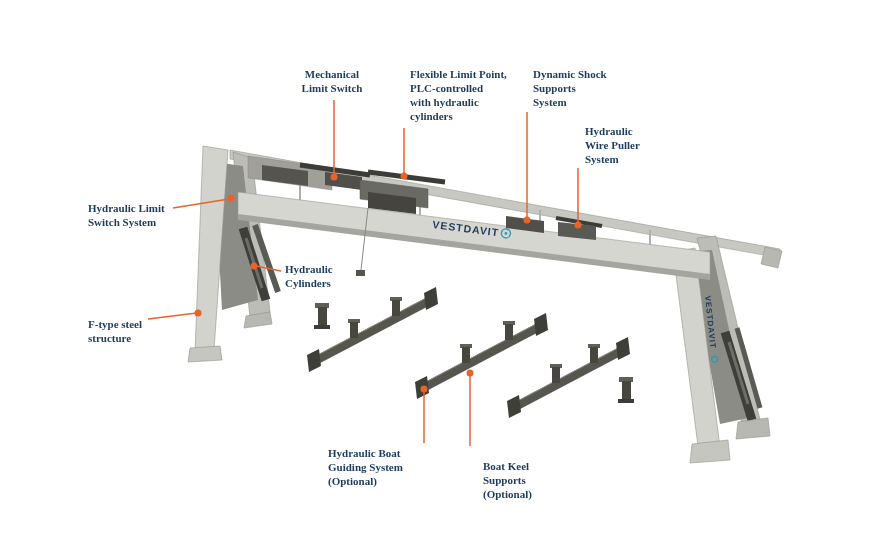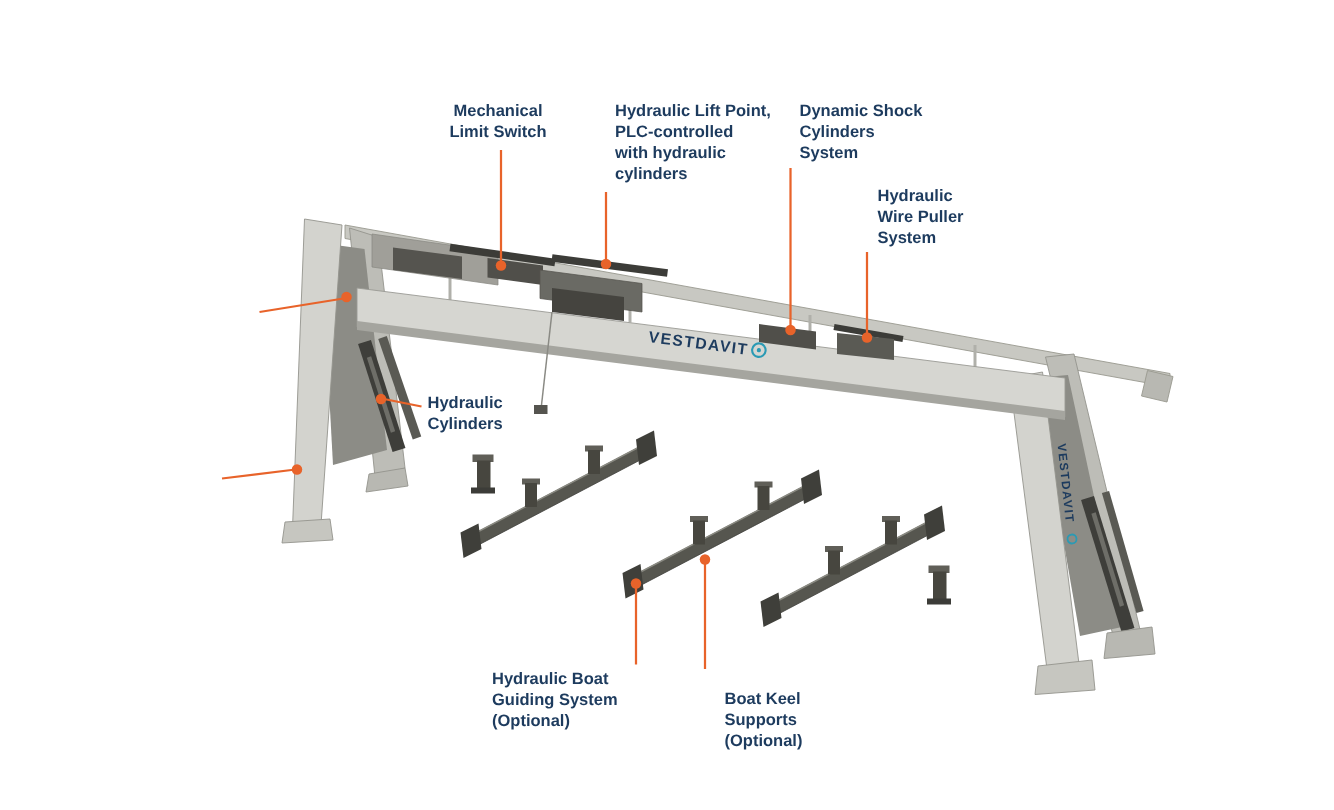--- a/index.html
+++ b/index.html
@@ -7,20 +7,21 @@
   body { font-family:"Liberation Sans", sans-serif; position:relative; overflow:hidden; }
   #stage { position:absolute; left:0; top:0; width:889px; height:540px; }
   #structure-svg { position:absolute; left:0; top:0; }
   .label {
     position:absolute;
     color:#1d3b5e;
     font-weight:bold;
     font-size:11px;
     line-height:14px;
     white-space:pre-line;
+    font-family:Liberation Serif, serif;
   }
   #lbl-mech  { left:272px; top:67px;  width:120px; text-align:center; }
   #lbl-flex  { left:410px; top:67px;  width:120px; }
   #lbl-shock { left:533px; top:67px;  width:110px; }
   #lbl-wire  { left:585px; top:124px; width:100px; }
   #lbl-hls   { left:88px;  top:201px; width:110px; }
   #lbl-cyl   { left:285px; top:262px; width:90px;  }
   #lbl-ftype { left:88px;  top:317px; width:100px; }
   #lbl-guide { left:328px; top:446px; width:112px; text-align:left; }
   #lbl-keel  { left:483px; top:459px; width:100px; }
@@ -149,32 +150,36 @@
       <circle cx="231" cy="198" r="3.5"></circle>
       <circle cx="254" cy="266" r="3.5"></circle>
       <circle cx="198" cy="313" r="3.5"></circle>
       <circle cx="424" cy="389" r="3.5"></circle>
       <circle cx="470" cy="373" r="3.5"></circle>
     </g>
   </svg>
 
   <div class="label" id="lbl-mech">Mechanical
 Limit Switch</div>
-  <div class="label" id="lbl-flex">Hydraulic Lift Point,
+  <div class="label" id="lbl-flex">Flexible Limit Point,
 PLC-controlled
 with hydraulic
 cylinders</div>
   <div class="label" id="lbl-shock">Dynamic Shock
-Cylinders
+Supports
 System</div>
   <div class="label" id="lbl-wire">Hydraulic
 Wire Puller
 System</div>
+  <div class="label" id="lbl-hls">Hydraulic Limit
+Switch System</div>
   <div class="label" id="lbl-cyl">Hydraulic
 Cylinders</div>
+  <div class="label" id="lbl-ftype">F-type steel
+structure</div>
   <div class="label" id="lbl-guide">Hydraulic Boat
 Guiding System
 (Optional)</div>
   <div class="label" id="lbl-keel">Boat Keel
 Supports
 (Optional)</div>
 
 </div>
 
 </body></html>

